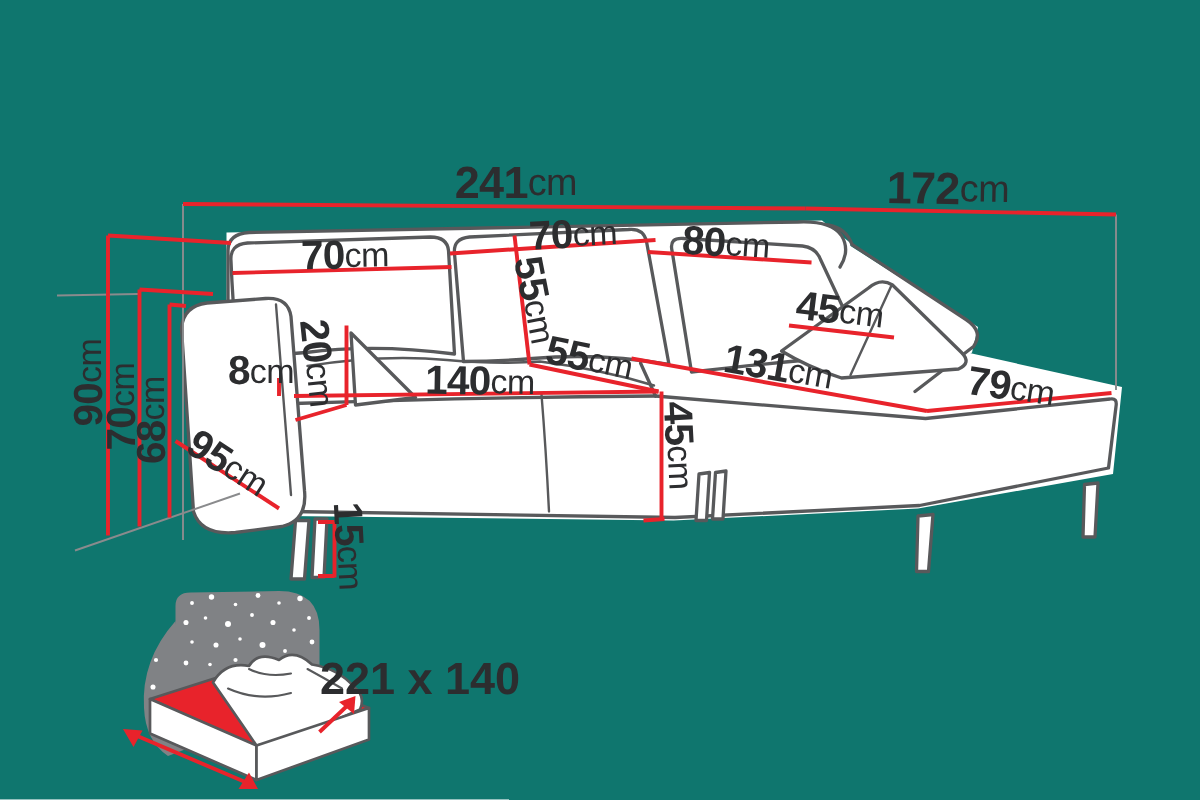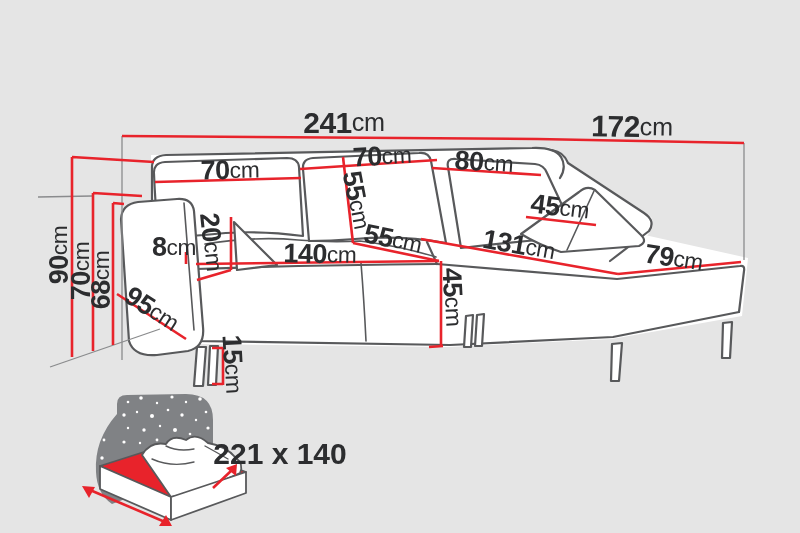--- a/index.html
+++ b/index.html
@@ -1,16 +1,16 @@
 <!DOCTYPE html>
 <html style="--dimension-red: #e8232b; --outline-gray: #58595b; --icon-gray: #808285; --label-dark: #2c2d2f;"><head>
 <meta charset="utf-8">
 <style>
   html,body{margin:0;padding:0;background:#ffffff;}
-  #stage{position:relative;width:800px;height:533px;background:#e5e5e5;overflow:hidden;}
+  #stage{position:relative;width:800px;height:533px;background:#0f766e;overflow:hidden;}
   svg{display:block;}
   svg text{font-family:"Liberation Sans",sans-serif;fill:var(--label-dark,#2c2d2f);}
   .num{font-weight:700;letter-spacing:-0.5px;}
   .unit{font-weight:400;font-size:0.84em;letter-spacing:-0.3px;}
   .big{font-size:30px;}
   .med{font-size:27px;}
   .bed-label{font-size:30px;font-weight:700;letter-spacing:0px;}
   .outline{stroke:var(--outline-gray,#58595b);stroke-width:2.2;fill:none;stroke-linecap:round;stroke-linejoin:round;}
   .outline-thin{stroke:var(--outline-gray,#58595b);stroke-width:1.6;fill:none;stroke-linecap:round;stroke-linejoin:round;}
   .whitefill{fill:#ffffff;stroke:none;}

